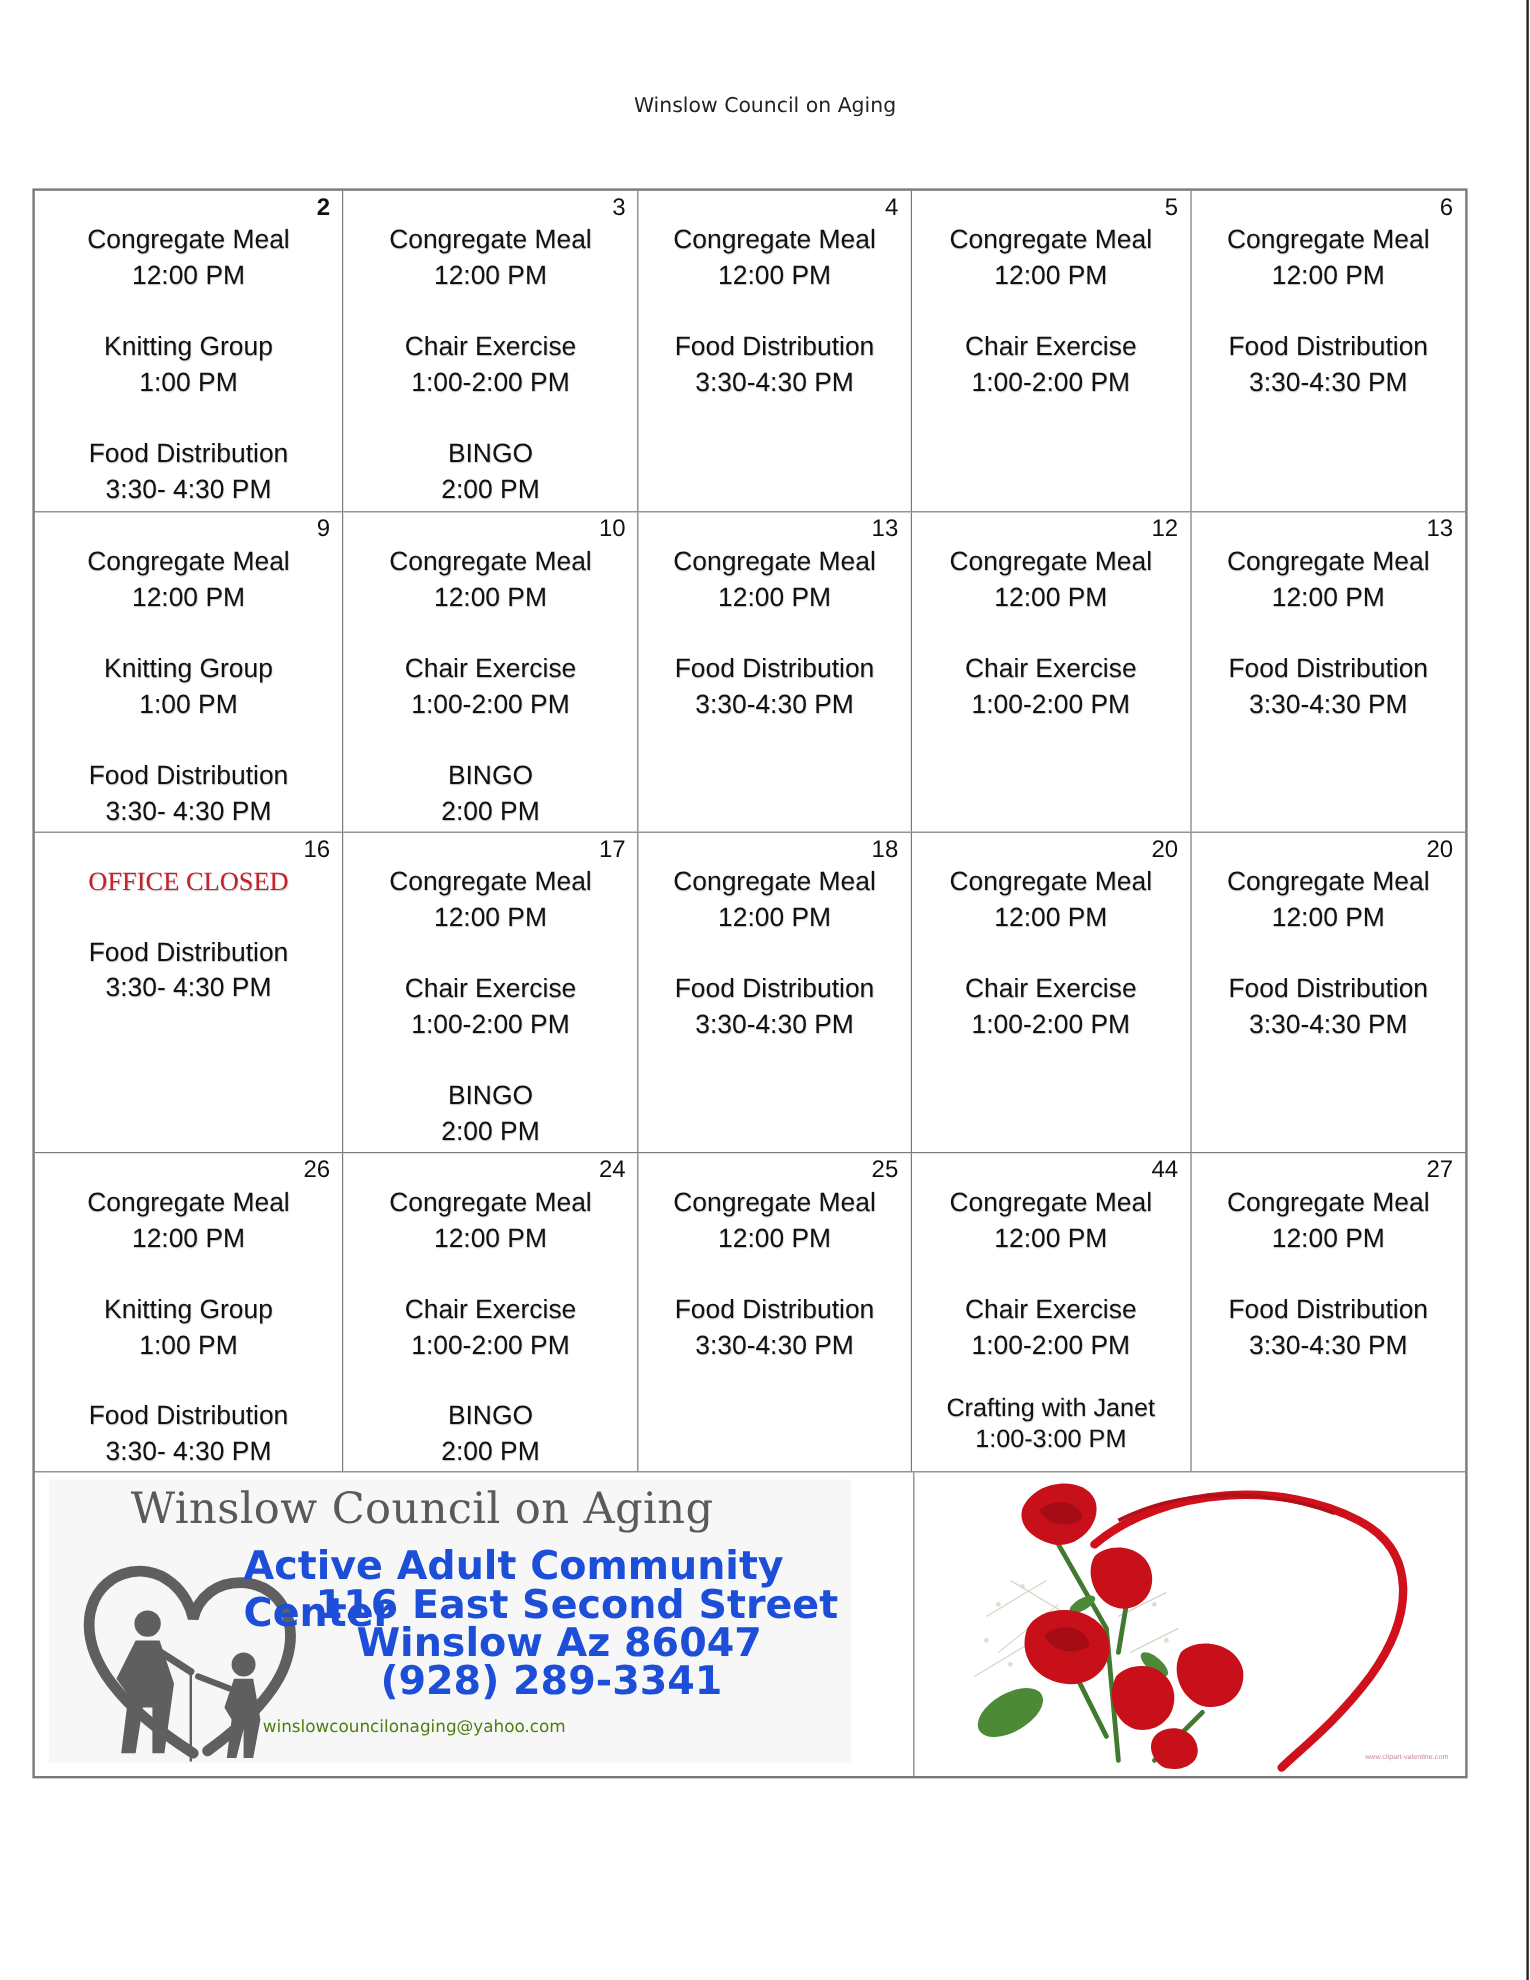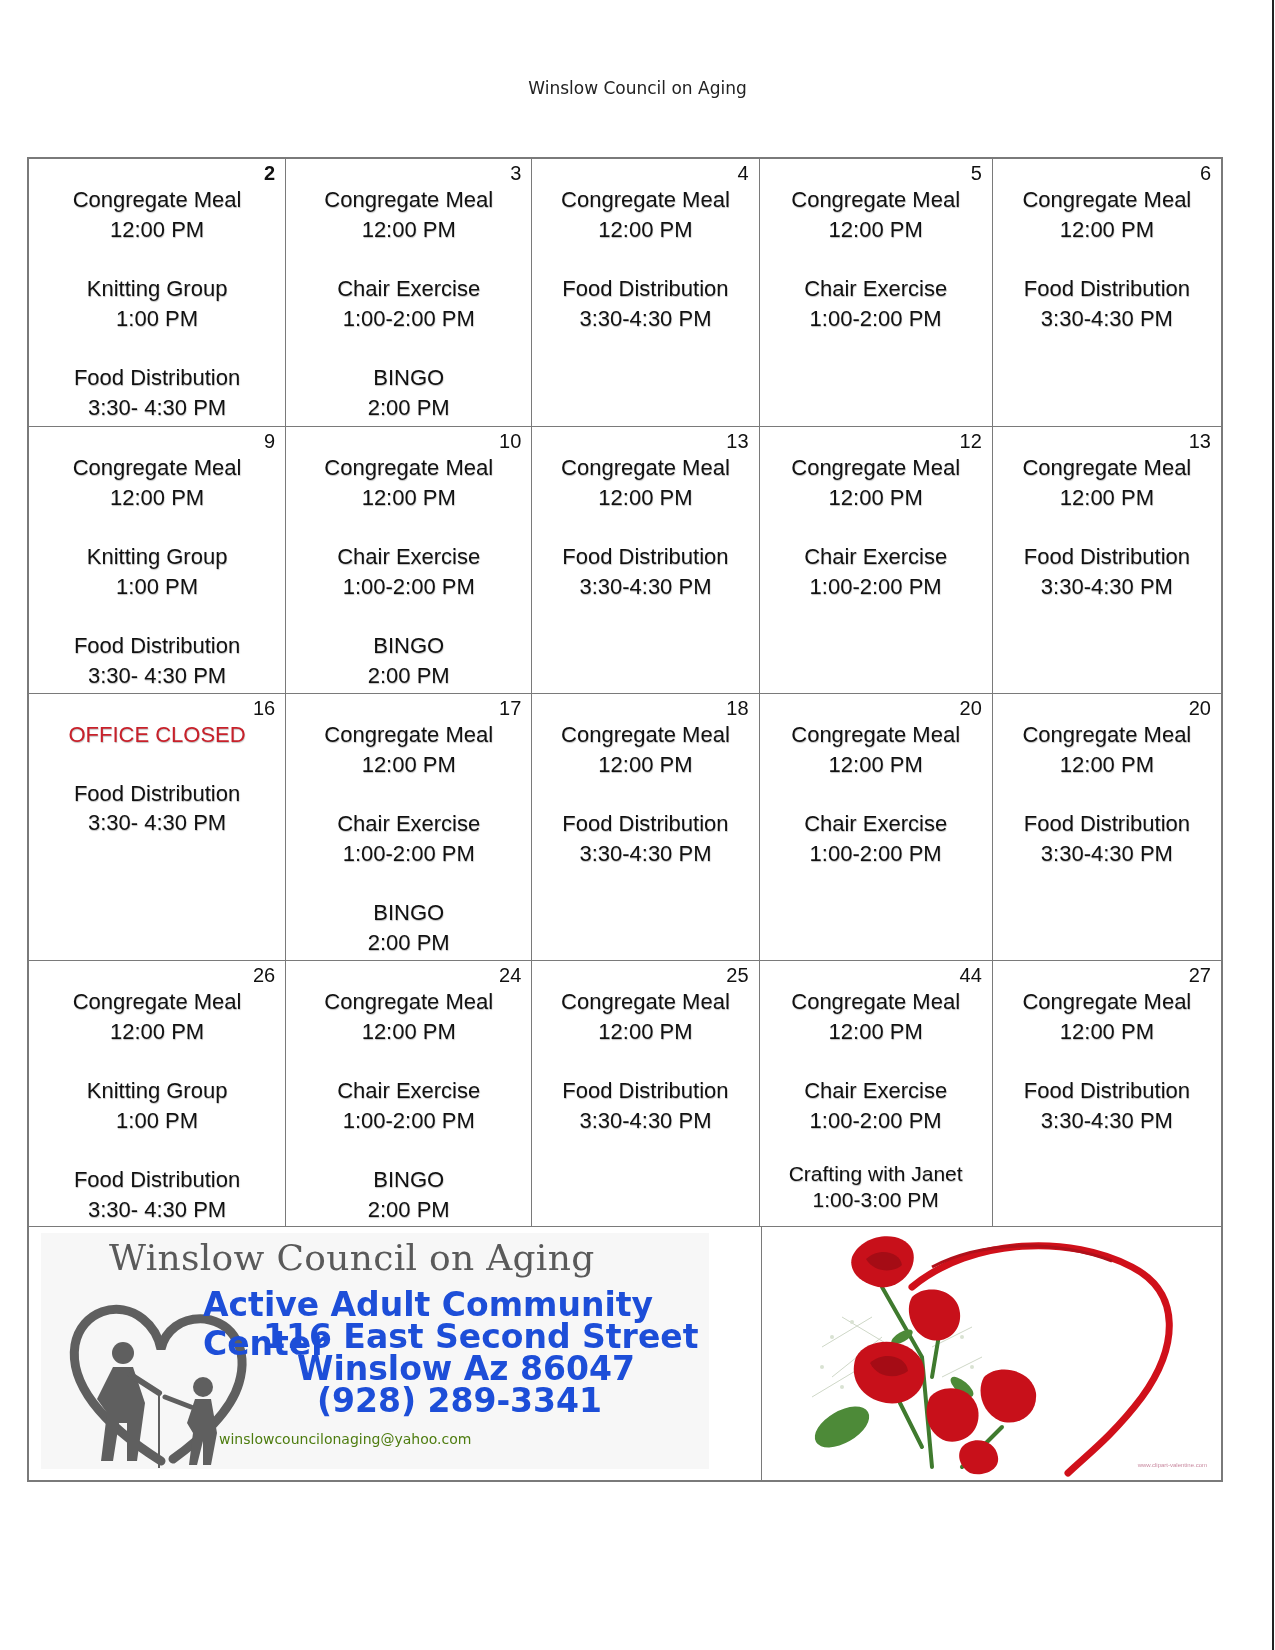--- a/index.html
+++ b/index.html
@@ -190,21 +190,21 @@
             <span class="time">3:30-4:30 PM</span>
           </div>
       </div>
     </div>
   </div>
 
   <div class="row">
     <div class="cell c0">
       <span class="daynum">16</span>
       <div class="events">
-        <div class="event closed" style="margin-bottom:29px;">
+        <div class="event closed" style="margin-bottom:29px;font-family:Liberation Serif, serif;">
             <span class="name">OFFICE CLOSED</span>
           </div>
         <div class="event">
             <span class="name">Food Distribution</span>
             <span class="time">3:30- 4:30 PM</span>
           </div>
       </div>
     </div>
     <div class="cell c1">
       <span class="daynum">17</span>

